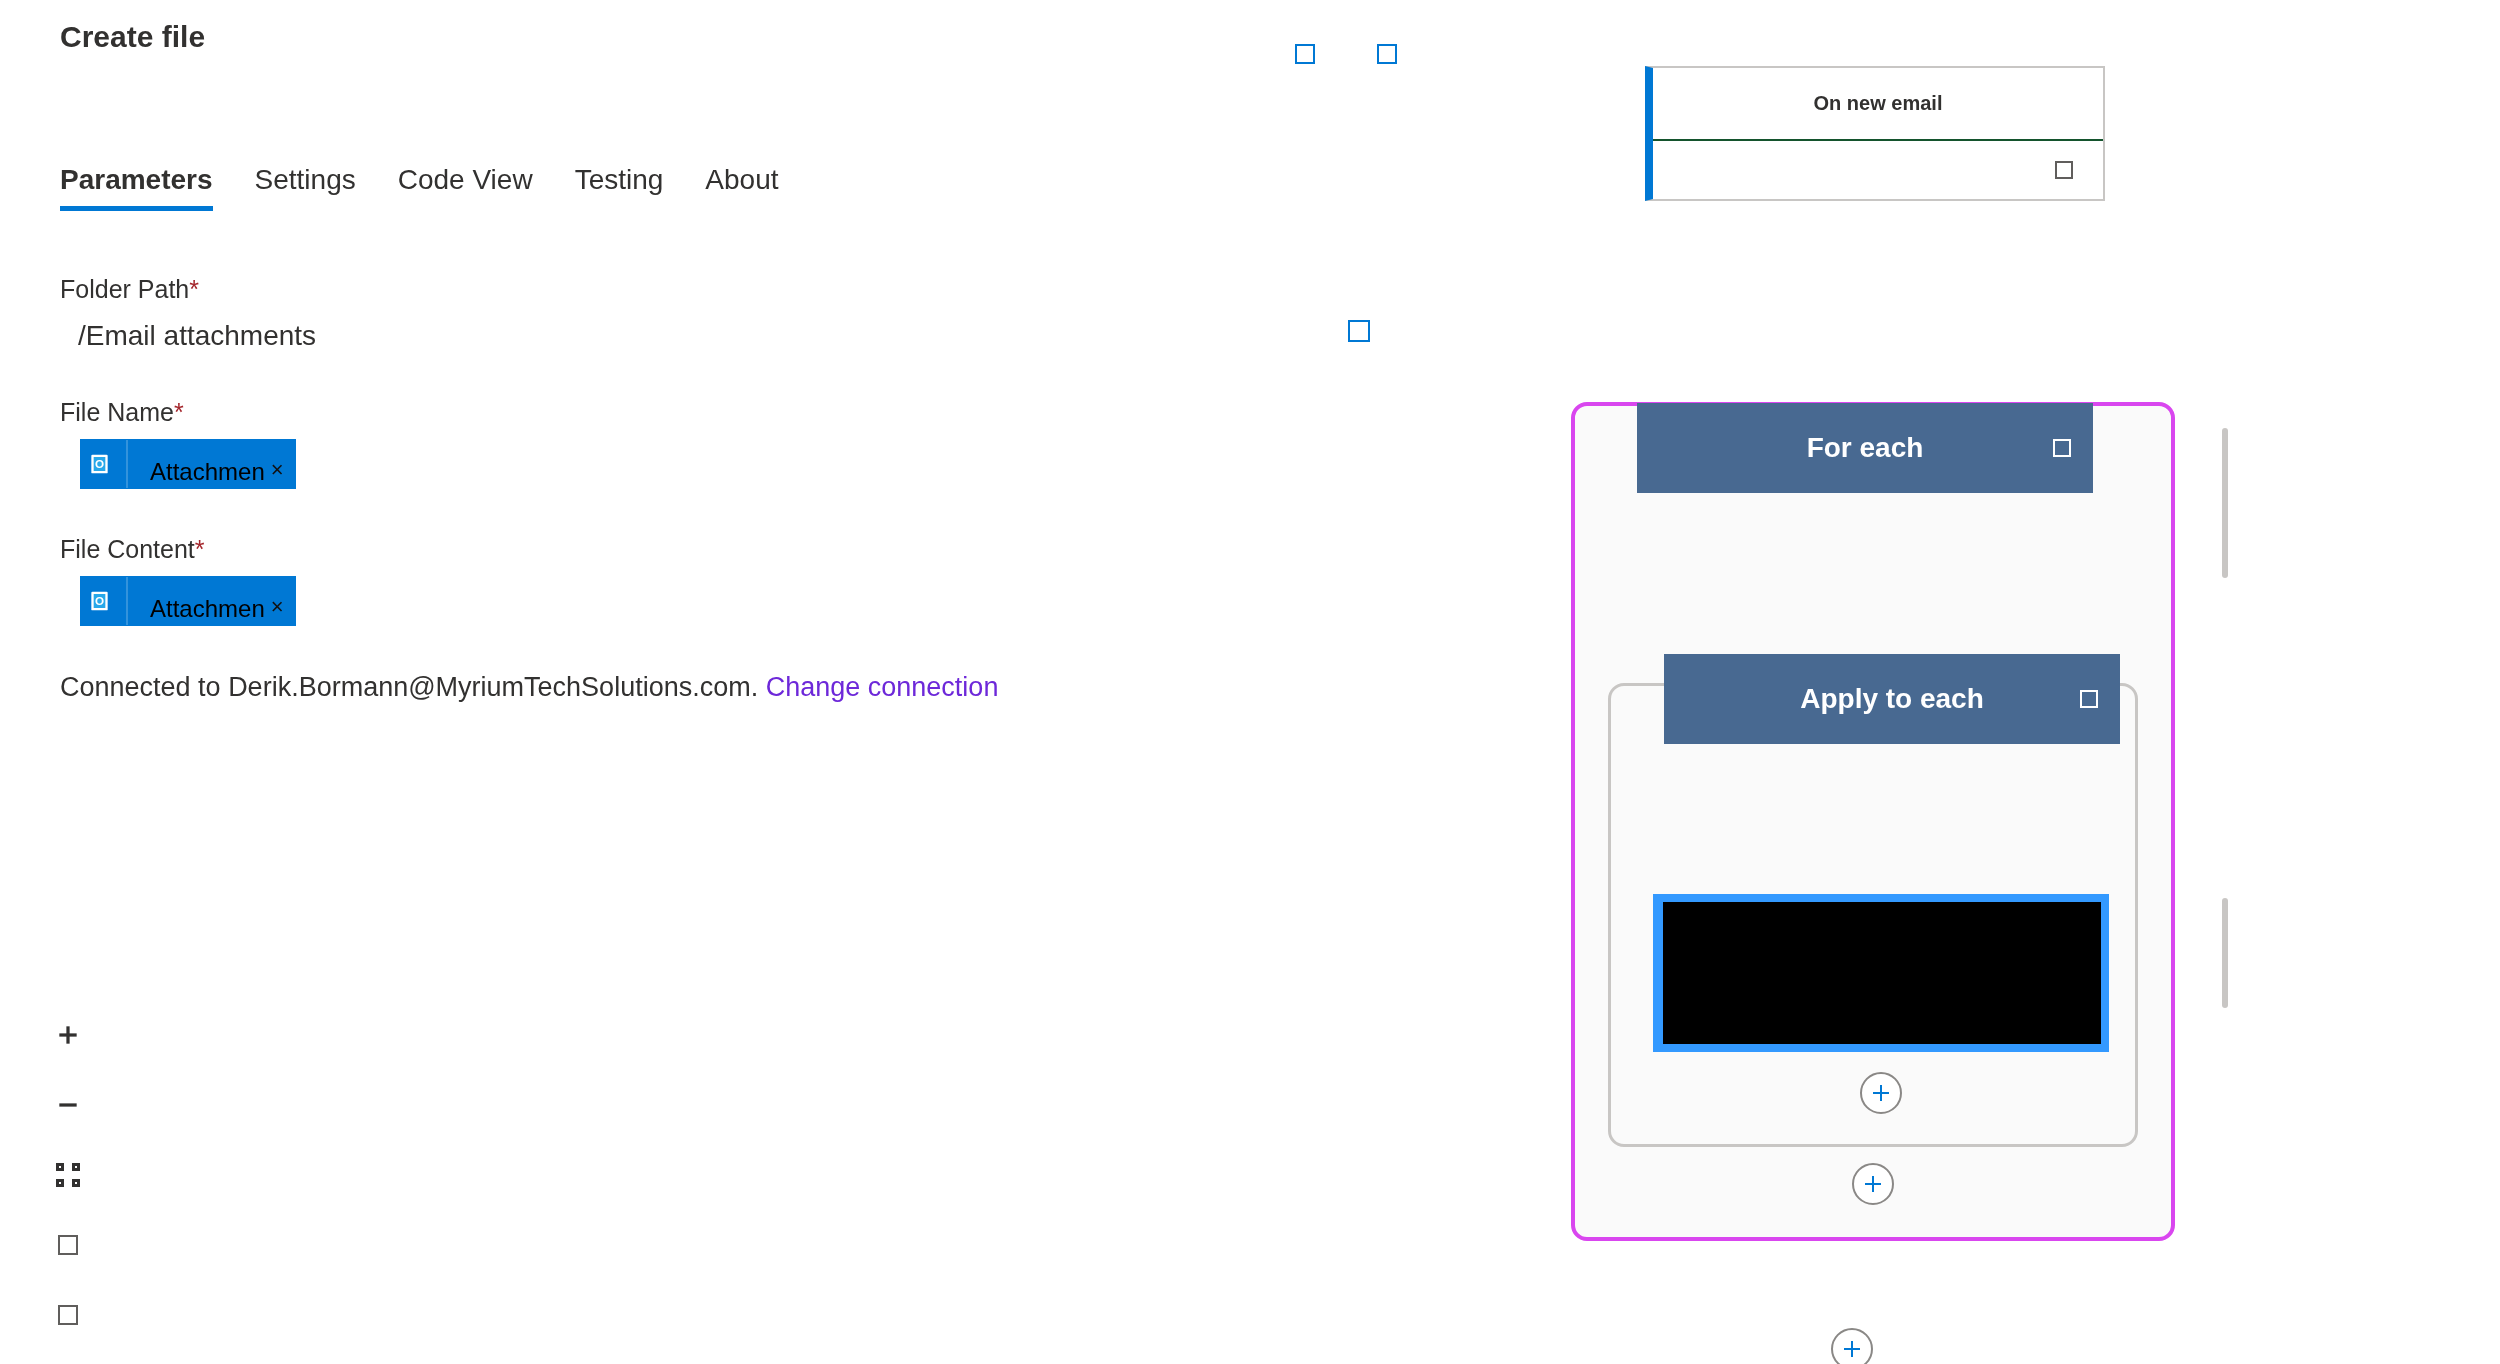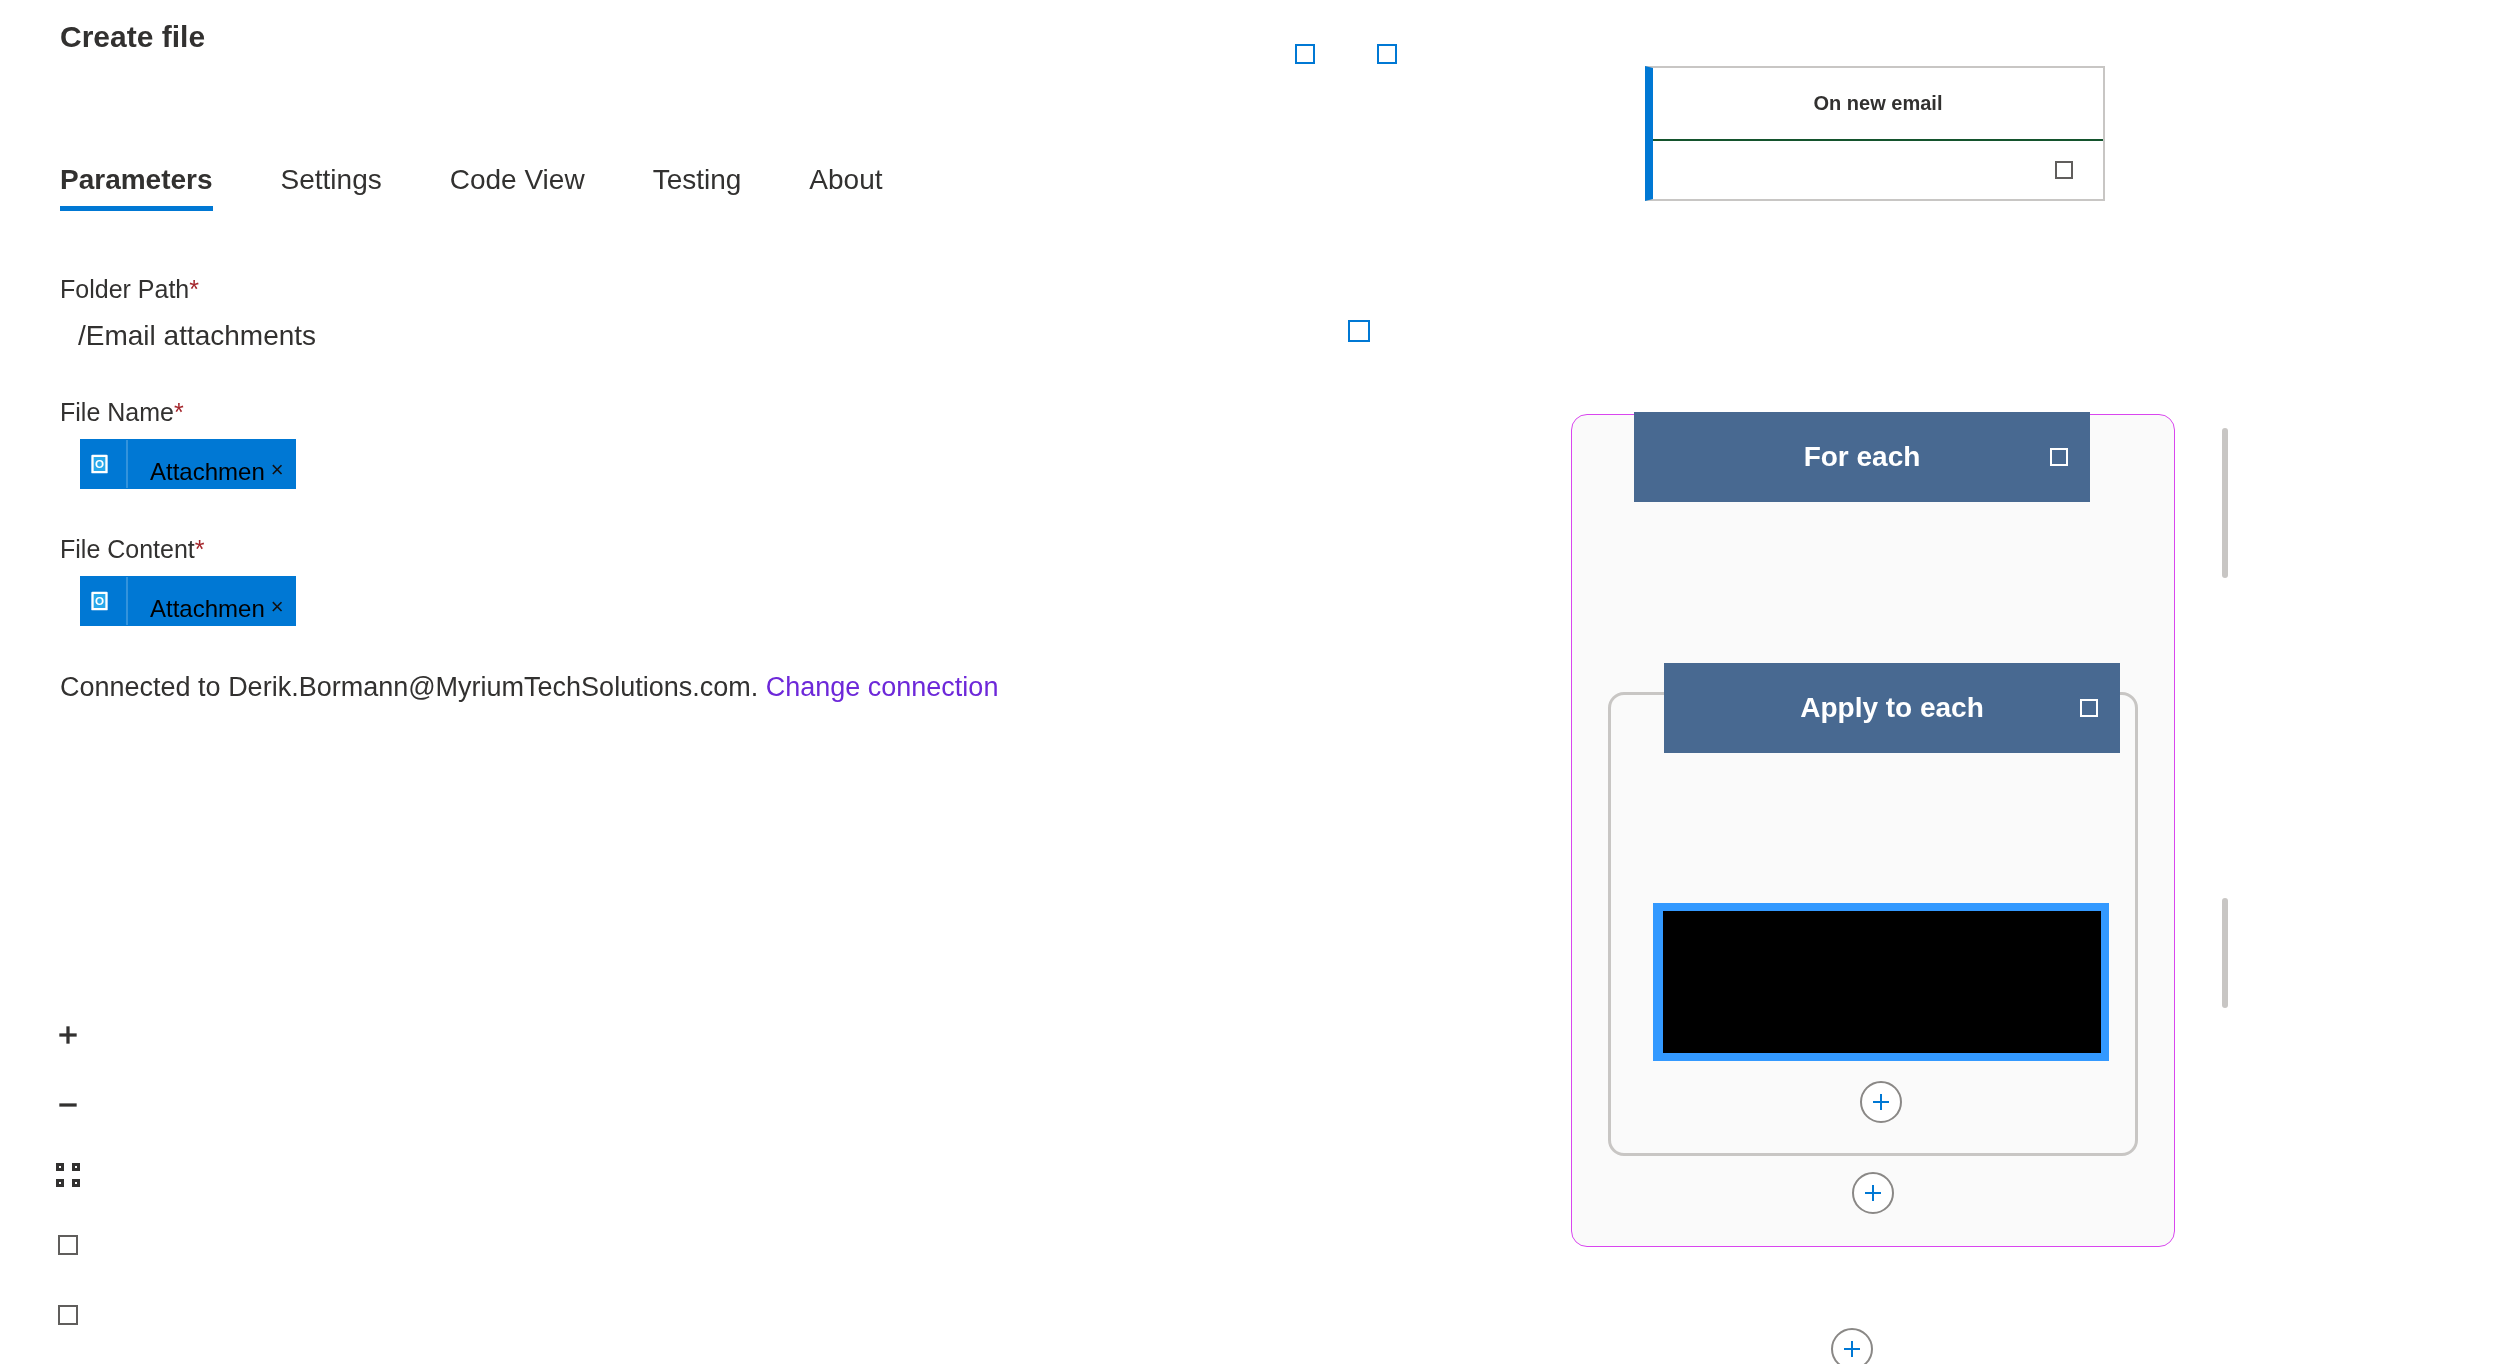--- a/index.html
+++ b/index.html
@@ -21,21 +21,21 @@
     top: 20px;
     width: 1300px;
   }
   .panel-title {
     font-size: 30px;
     font-weight: 600;
     margin-bottom: 110px;
   }
   .tabs {
     display: flex;
-    gap: 68px;
+    gap: 42px;
     margin-bottom: 64px;
   }
   .tab {
     font-size: 28px;
     color: #323130;
     cursor: pointer;
     padding-bottom: 10px;
   }
   .tab.active {
     font-weight: 700;
@@ -153,26 +153,26 @@
     padding-right: 30px;
   }
   .sm-square {
     width: 18px; height: 18px;
     border: 2px solid #605e5c;
     display: inline-block;
   }
 
   .outer-container {
     width: 604px;
-    border: 1px solid #d946ef;
+    border: 4px solid #d946ef;
     border-radius: 16px;
     background: #fafafa;
     position: absolute;
     left: -74px;
-    top: 348px;
+    top: 336px;
     padding-bottom: 20px;
   }
   .container-header {
     background: #486991;
     height: 90px;
     display: flex;
     align-items: center;
     position: relative;
     margin: -3px -3px 0 -3px;
     margin-left: 62px;

